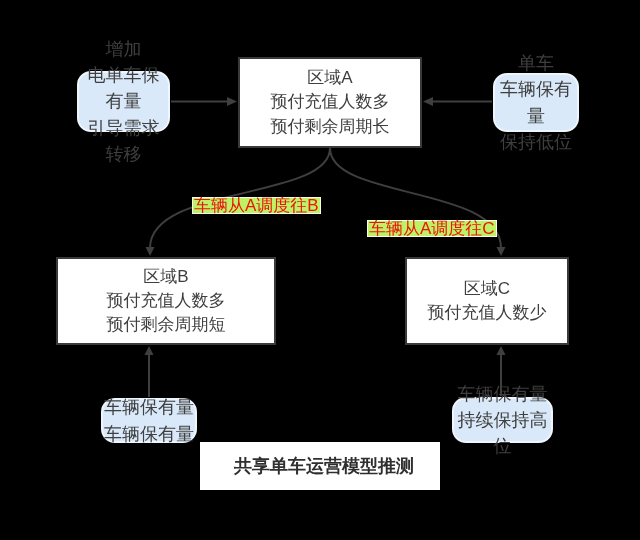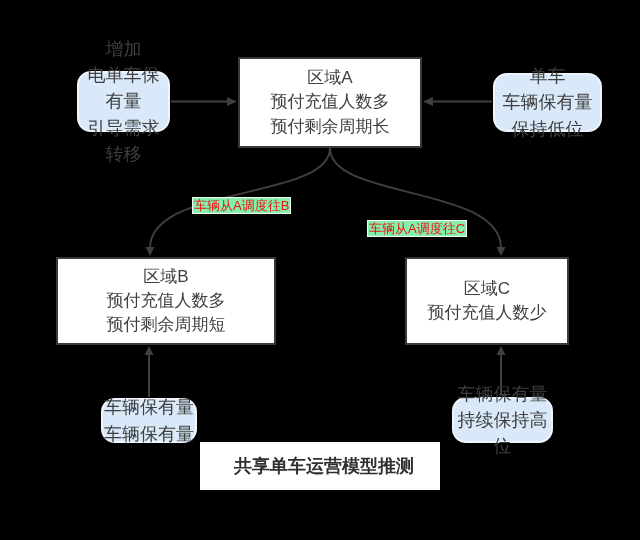--- a/index.html
+++ b/index.html
@@ -56,34 +56,34 @@
     background: var(--node-fill, #fff);
     border: none;
     font-size: 18px;
     font-weight: bold;
     color: #2f2f2f;
     padding-left: 8px;
   }
   .edge-label {
     position: absolute;
     box-sizing: border-box;
-    background: #86efac;
+    background: #bef264;
     border: 1px solid rgba(255,255,255,0.85);
     color: var(--edge-label, #ee1111);
-    font-size: 13px;
+    font-size: 17px;
     line-height: 15px;
     padding: 0 1px;
     white-space: nowrap;
   }
   
   #region-a { left: 238px; top: 57px;  width: 184px; height: 91px; }
   #region-b { left: 56px;  top: 257px; width: 220px; height: 88px; justify-content: center; }
   #region-c { left: 405px; top: 257px; width: 164px; height: 88px; }
   #callout-top-left     { left: 77px;  top: 71px;  width: 93px;  height: 61px; }
-  #callout-top-right    { left: 493px; top: 73px;  width: 109px;  height: 59px; }
+  #callout-top-right    { left: 493px; top: 73px;  width: 86px;  height: 59px; }
   #callout-bottom-left  { left: 101px; top: 398px; width: 96px;  height: 45px; }
   #callout-bottom-right { left: 452px; top: 397px; width: 101px; height: 46px; }
   #title-box { left: 200px; top: 442px; width: 240px; height: 48px; }
   #edge-label-ab { left: 192px; top: 197px; }
   #edge-label-ac { left: 367px; top: 197px; margin-top: 23px; }
 </style>
 </head>
 <body>
 
 <div class="canvas">

